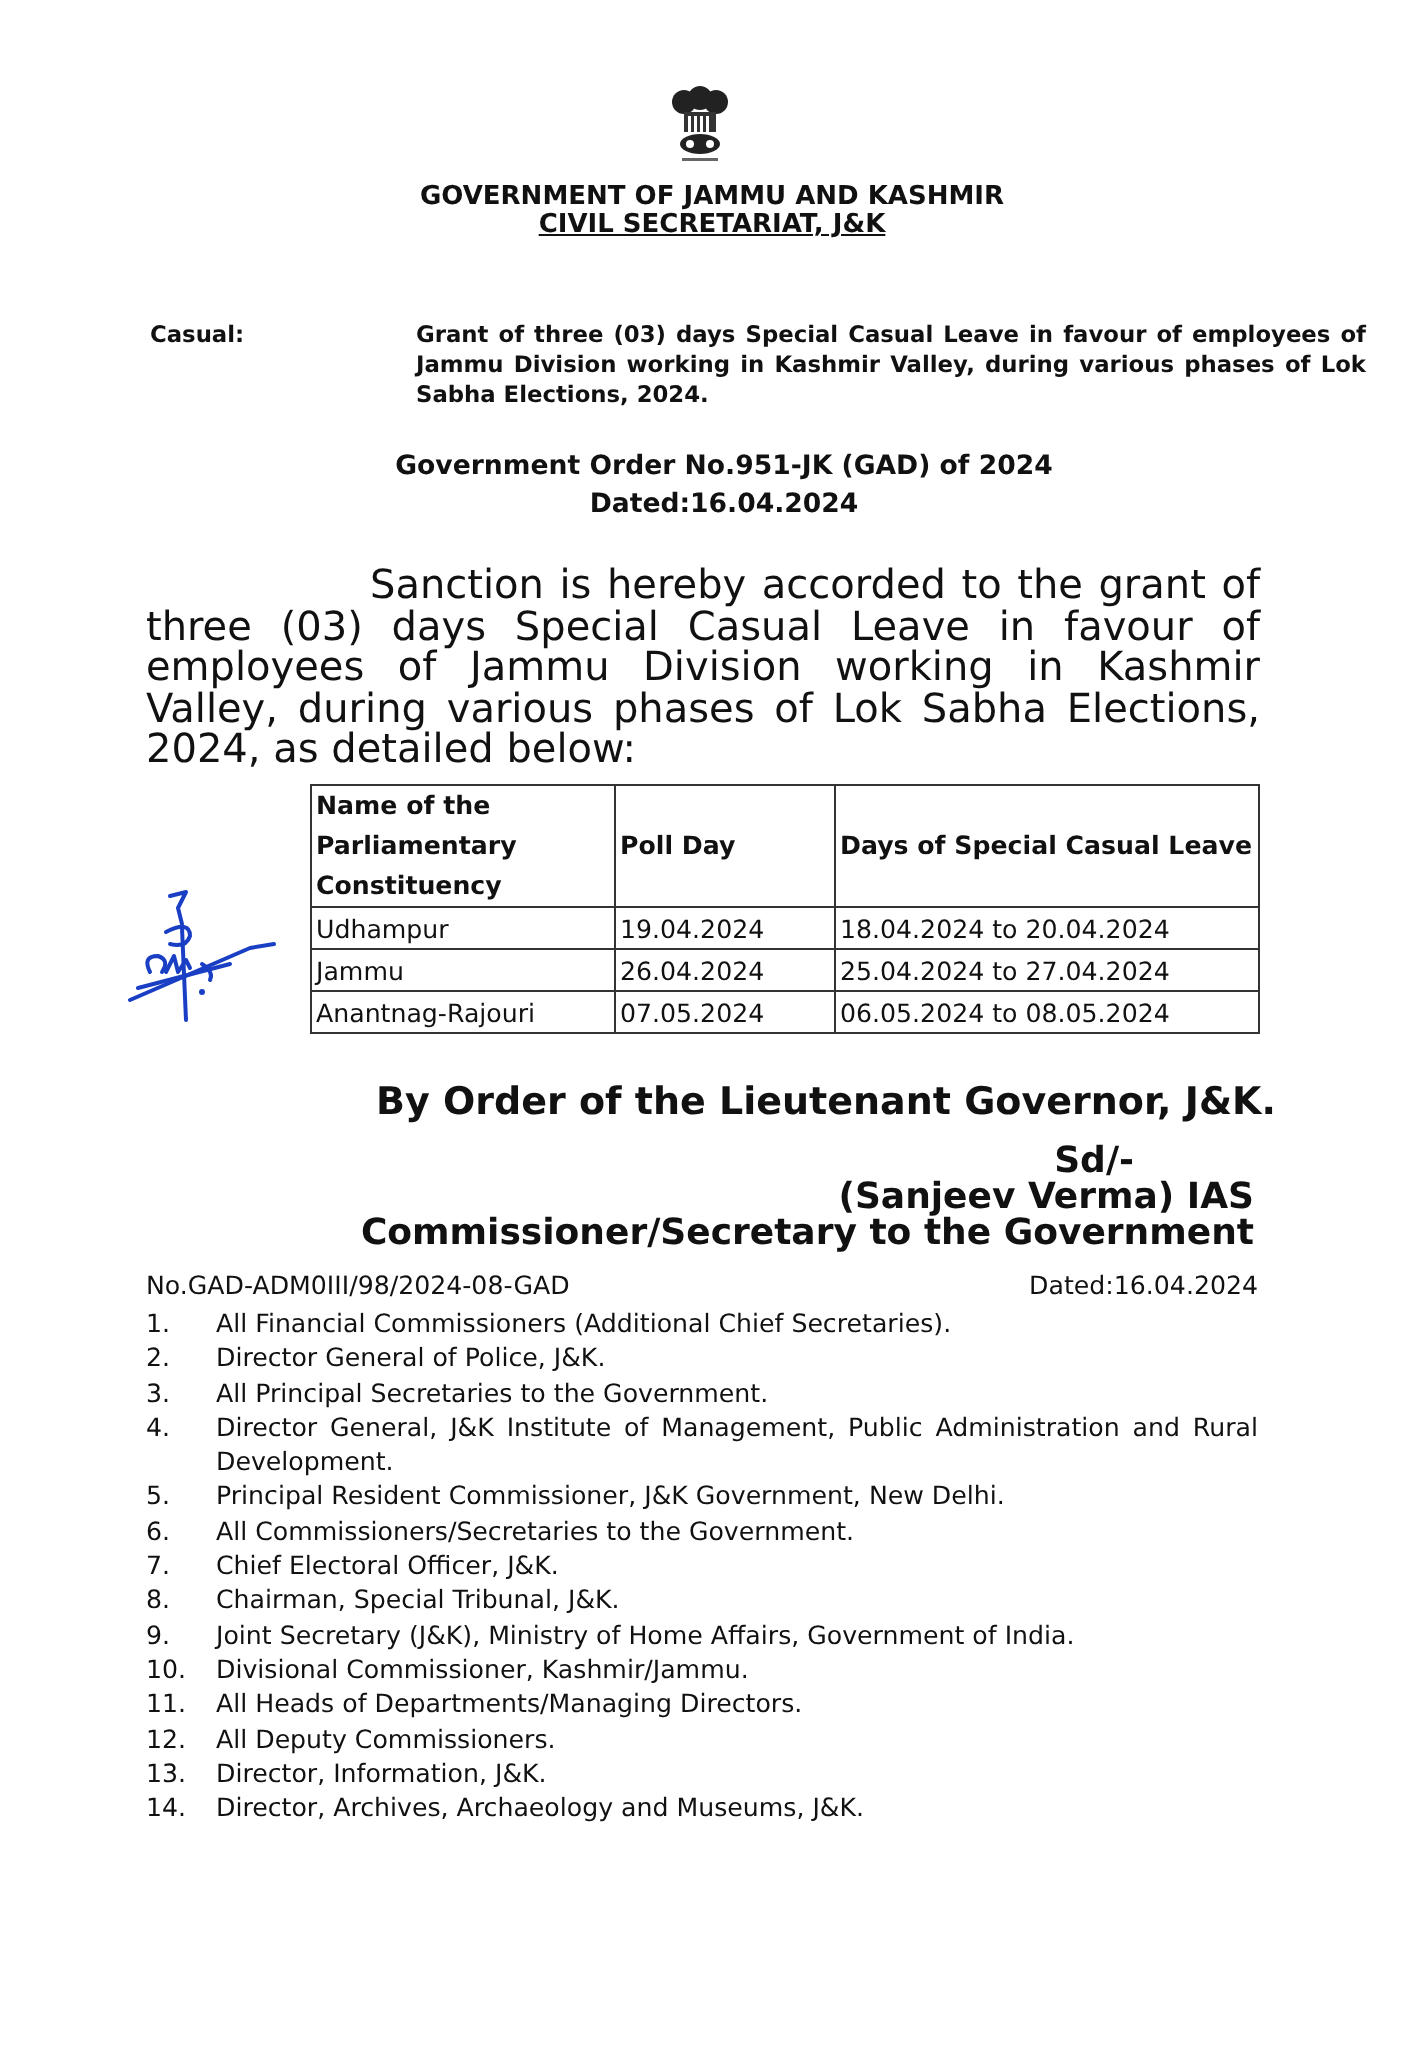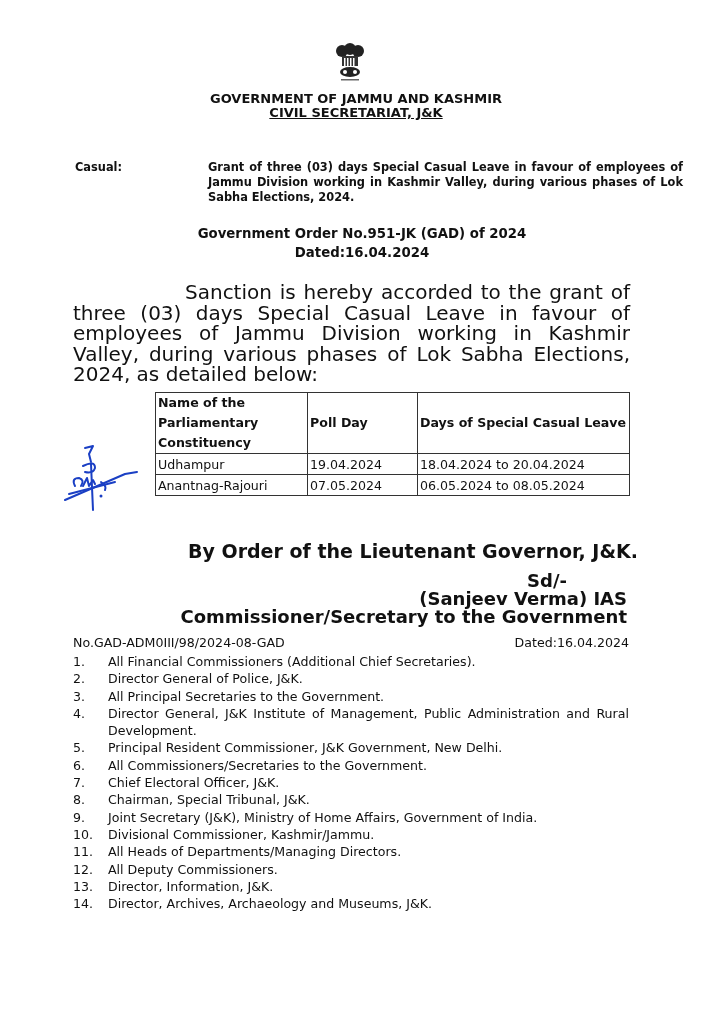--- a/index.html
+++ b/index.html
@@ -84,20 +84,25 @@
       <th>Name of the Parliamentary Constituency</th>
       <th>Poll Day</th>
       <th>Days of Special Casual Leave</th>
     </tr>
   </thead>
   <tbody>
     <tr>
       <td>Udhampur</td>
       <td>19.04.2024</td>
       <td>18.04.2024 to 20.04.2024</td>
+    </tr>
+    <tr>
+      <td>Jammu</td>
+      <td>26.04.2024</td>
+      <td>25.04.2024 to 27.04.2024</td>
     </tr>
     <tr>
       <td>Anantnag-Rajouri</td>
       <td>07.05.2024</td>
       <td>06.05.2024 to 08.05.2024</td>
     </tr>
   </tbody>
 </table>
 
 <svg class="signature" viewBox="0 0 90 72">

